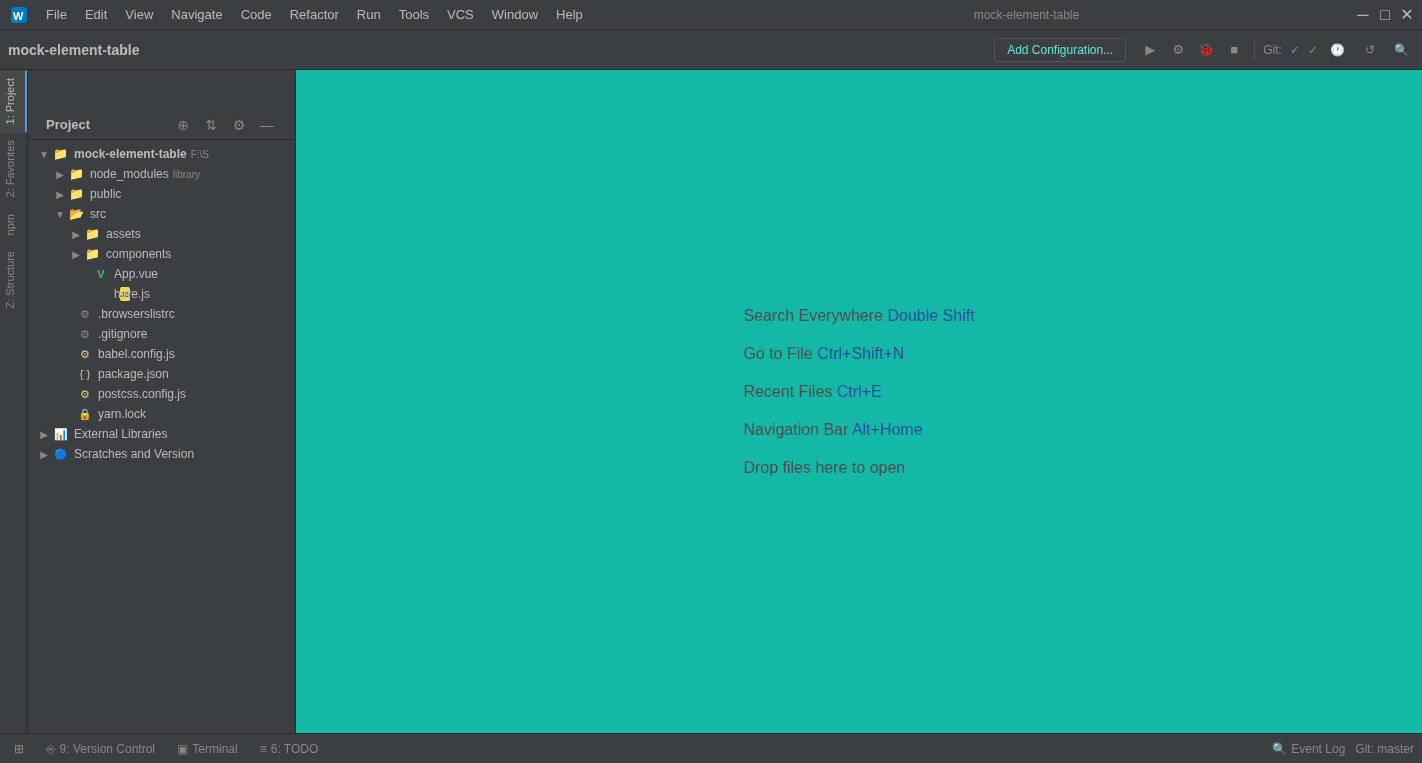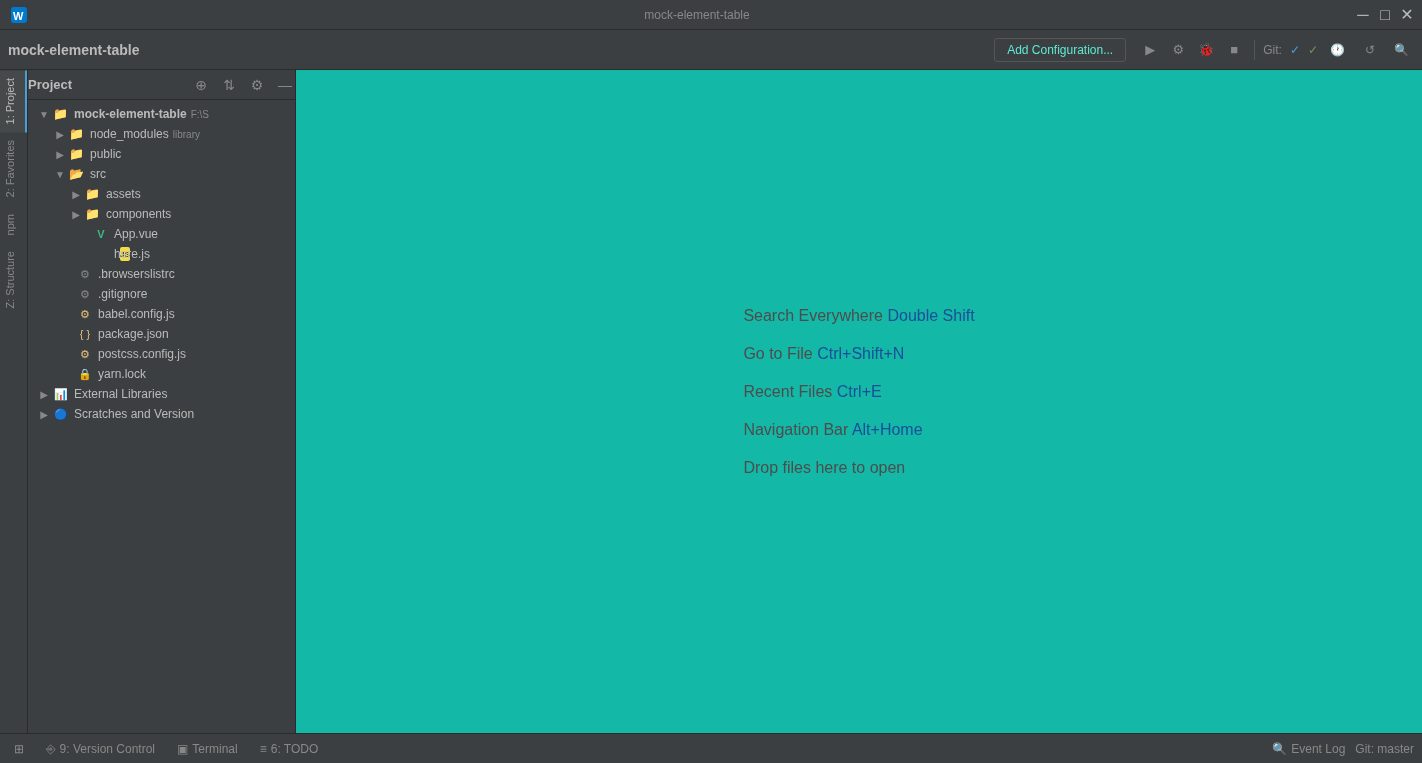--- a/index.html
+++ b/index.html
@@ -28,21 +28,21 @@
     
     .main-layout { display: flex; flex: 1; overflow: hidden; }
 
     
     .sidebar-tabs-left { width: 28px; background: #3c3f41; display: flex; flex-direction: column; border-right: 1px solid #2b2b2b; }
     .side-tab { writing-mode: vertical-rl; transform: rotate(180deg); padding: 8px 4px; font-size: 11px; color: #888; cursor: pointer; white-space: nowrap; border-left: 2px solid transparent; }
     .side-tab.active { color: #bbbbbb; border-left: 2px solid #4a9eda; background: #45494a; }
 
     
     .project-panel { width: 268px; background: #3c3f41; display: flex; flex-direction: column; border-right: 1px solid #2b2b2b; }
-    .panel-header { height: 30px; background: #3c3f41; display: flex; align-items: center; padding: 0 0; border-bottom: 1px solid #2b2b2b; gap: 8px; }
+    .panel-header { height: 30px; background: #3c3f41; display: flex; align-items: center; padding: 0 18px; border-bottom: 1px solid #2b2b2b; gap: 8px; margin-top: 40px; }
     .panel-title { font-weight: bold; color: #bbbbbb; font-size: 13px; flex: 1; }
     .panel-icon-btn { width: 20px; height: 20px; display: flex; align-items: center; justify-content: center; cursor: pointer; color: #888; border-radius: 2px; font-size: 14px; }
 
     
     .file-tree { flex: 1; overflow-y: auto; padding: 4px 0; }
     .tree-item { display: flex; align-items: center; padding: 1px 0; cursor: pointer; color: #bbbbbb; white-space: nowrap; overflow: hidden; }
     .tree-indent { display: inline-block; }
     .tree-arrow { width: 16px; display: inline-flex; align-items: center; justify-content: center; color: #888; font-size: 10px; }
     .tree-icon { width: 18px; height: 18px; display: inline-flex; align-items: center; justify-content: center; margin-right: 4px; font-size: 12px; }
     .tree-label { font-size: 12px; }
@@ -71,20 +71,33 @@
   </style>
 </head>
 <body>
 
 <div class="title-bar">
   <div class="title-bar-logo">
     <svg viewBox="0 0 20 20" fill="none">
       <rect x="2" y="2" width="16" height="16" rx="3" fill="#007acc"></rect>
       <text x="4" y="15" font-size="11" fill="white" font-weight="bold">W</text>
     </svg>
+  </div>
+  <div class="menu-bar">
+    <span class="menu-item">File</span>
+    <span class="menu-item">Edit</span>
+    <span class="menu-item">View</span>
+    <span class="menu-item">Navigate</span>
+    <span class="menu-item">Code</span>
+    <span class="menu-item">Refactor</span>
+    <span class="menu-item">Run</span>
+    <span class="menu-item">Tools</span>
+    <span class="menu-item">VCS</span>
+    <span class="menu-item">Window</span>
+    <span class="menu-item">Help</span>
   </div>
   <div class="title-center">mock-element-table</div>
   <div class="window-controls">
     <button class="win-btn">─</button>
     <button class="win-btn">□</button>
     <button class="win-btn">✕</button>
   </div>
 </div>
 
 <div class="toolbar">

